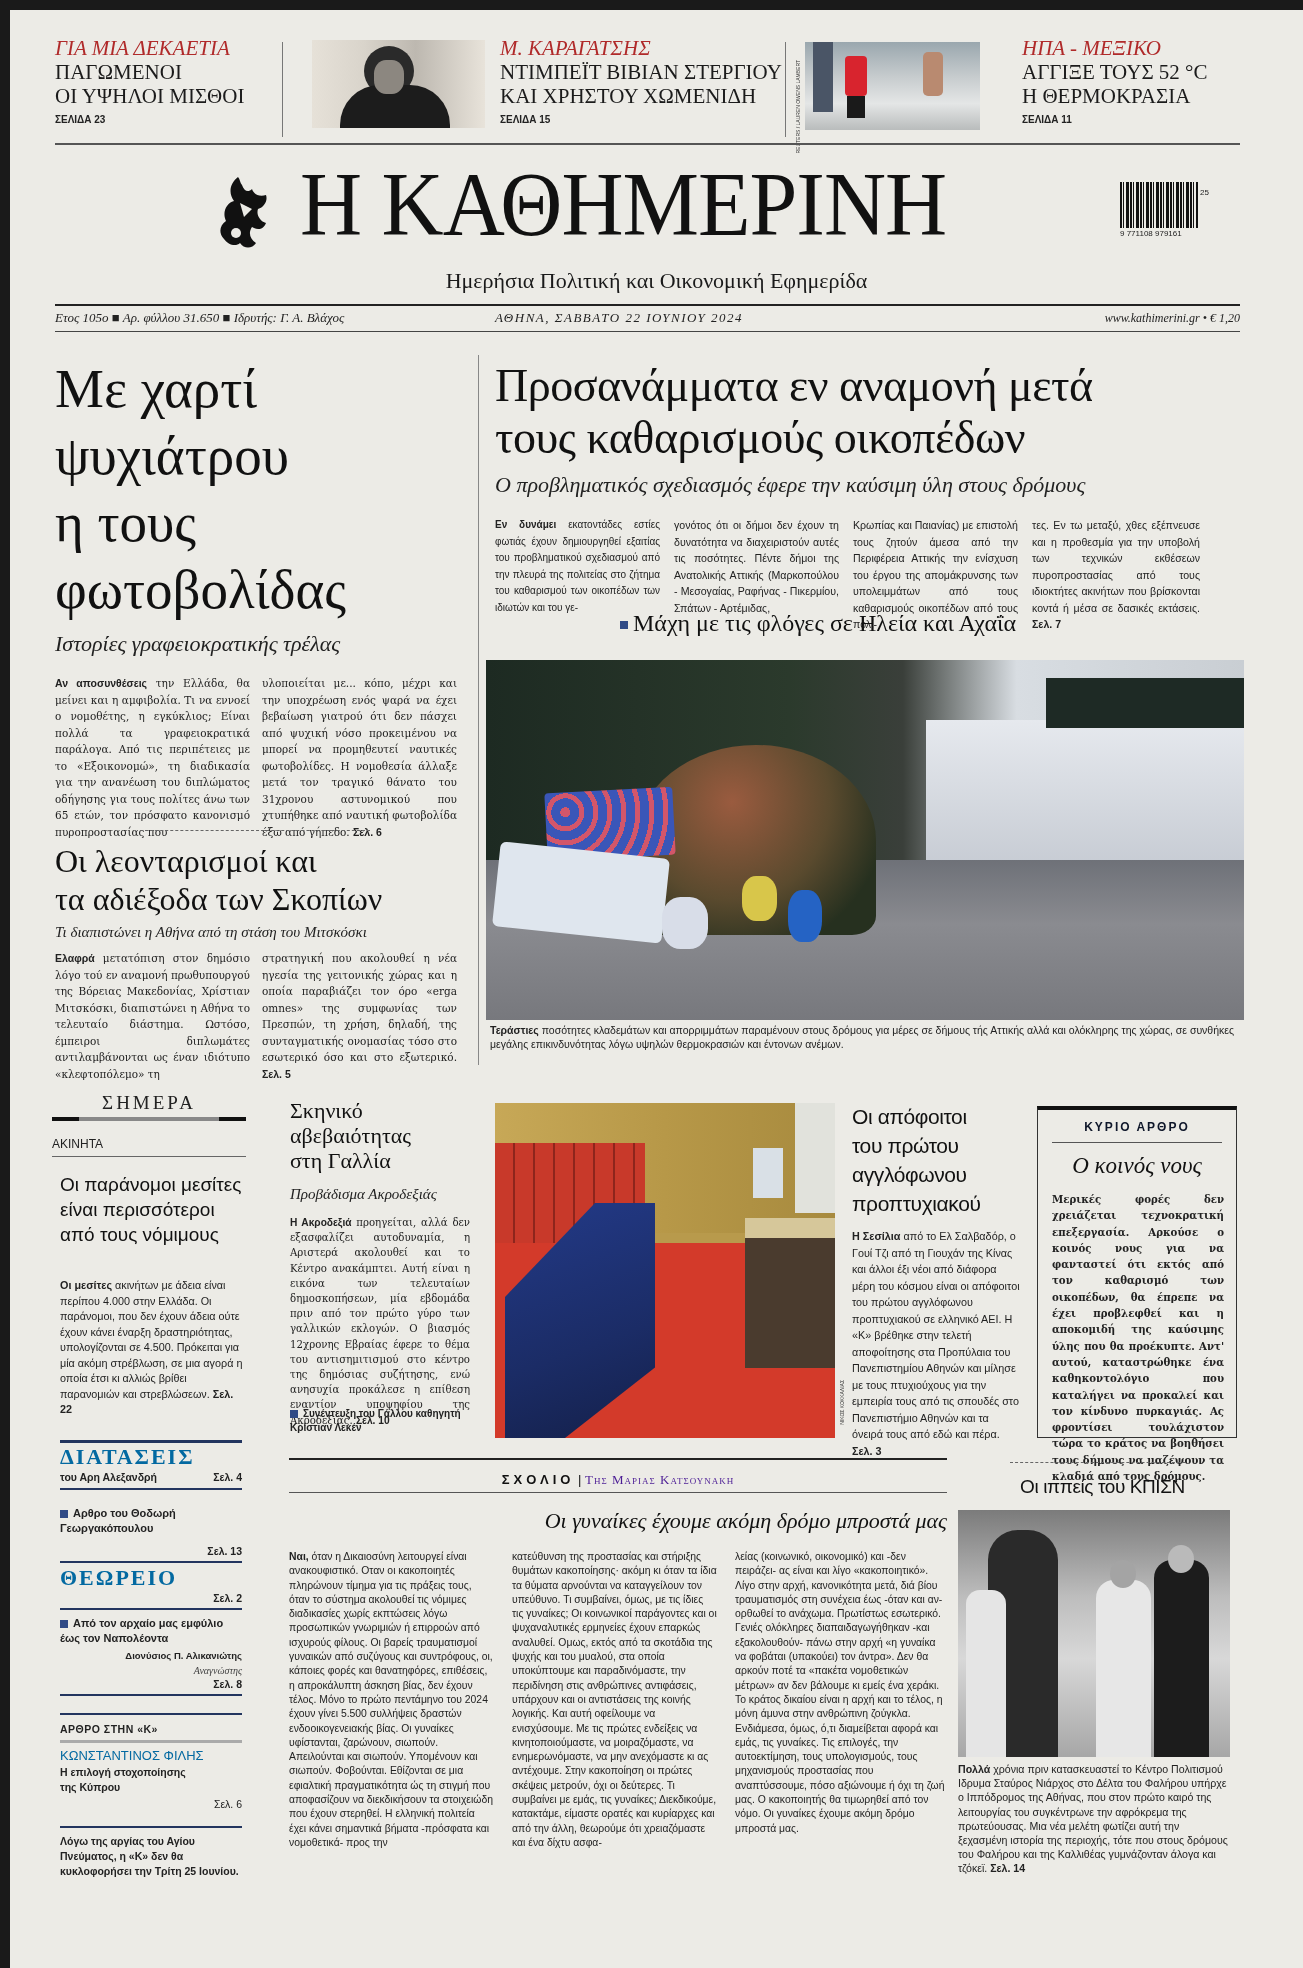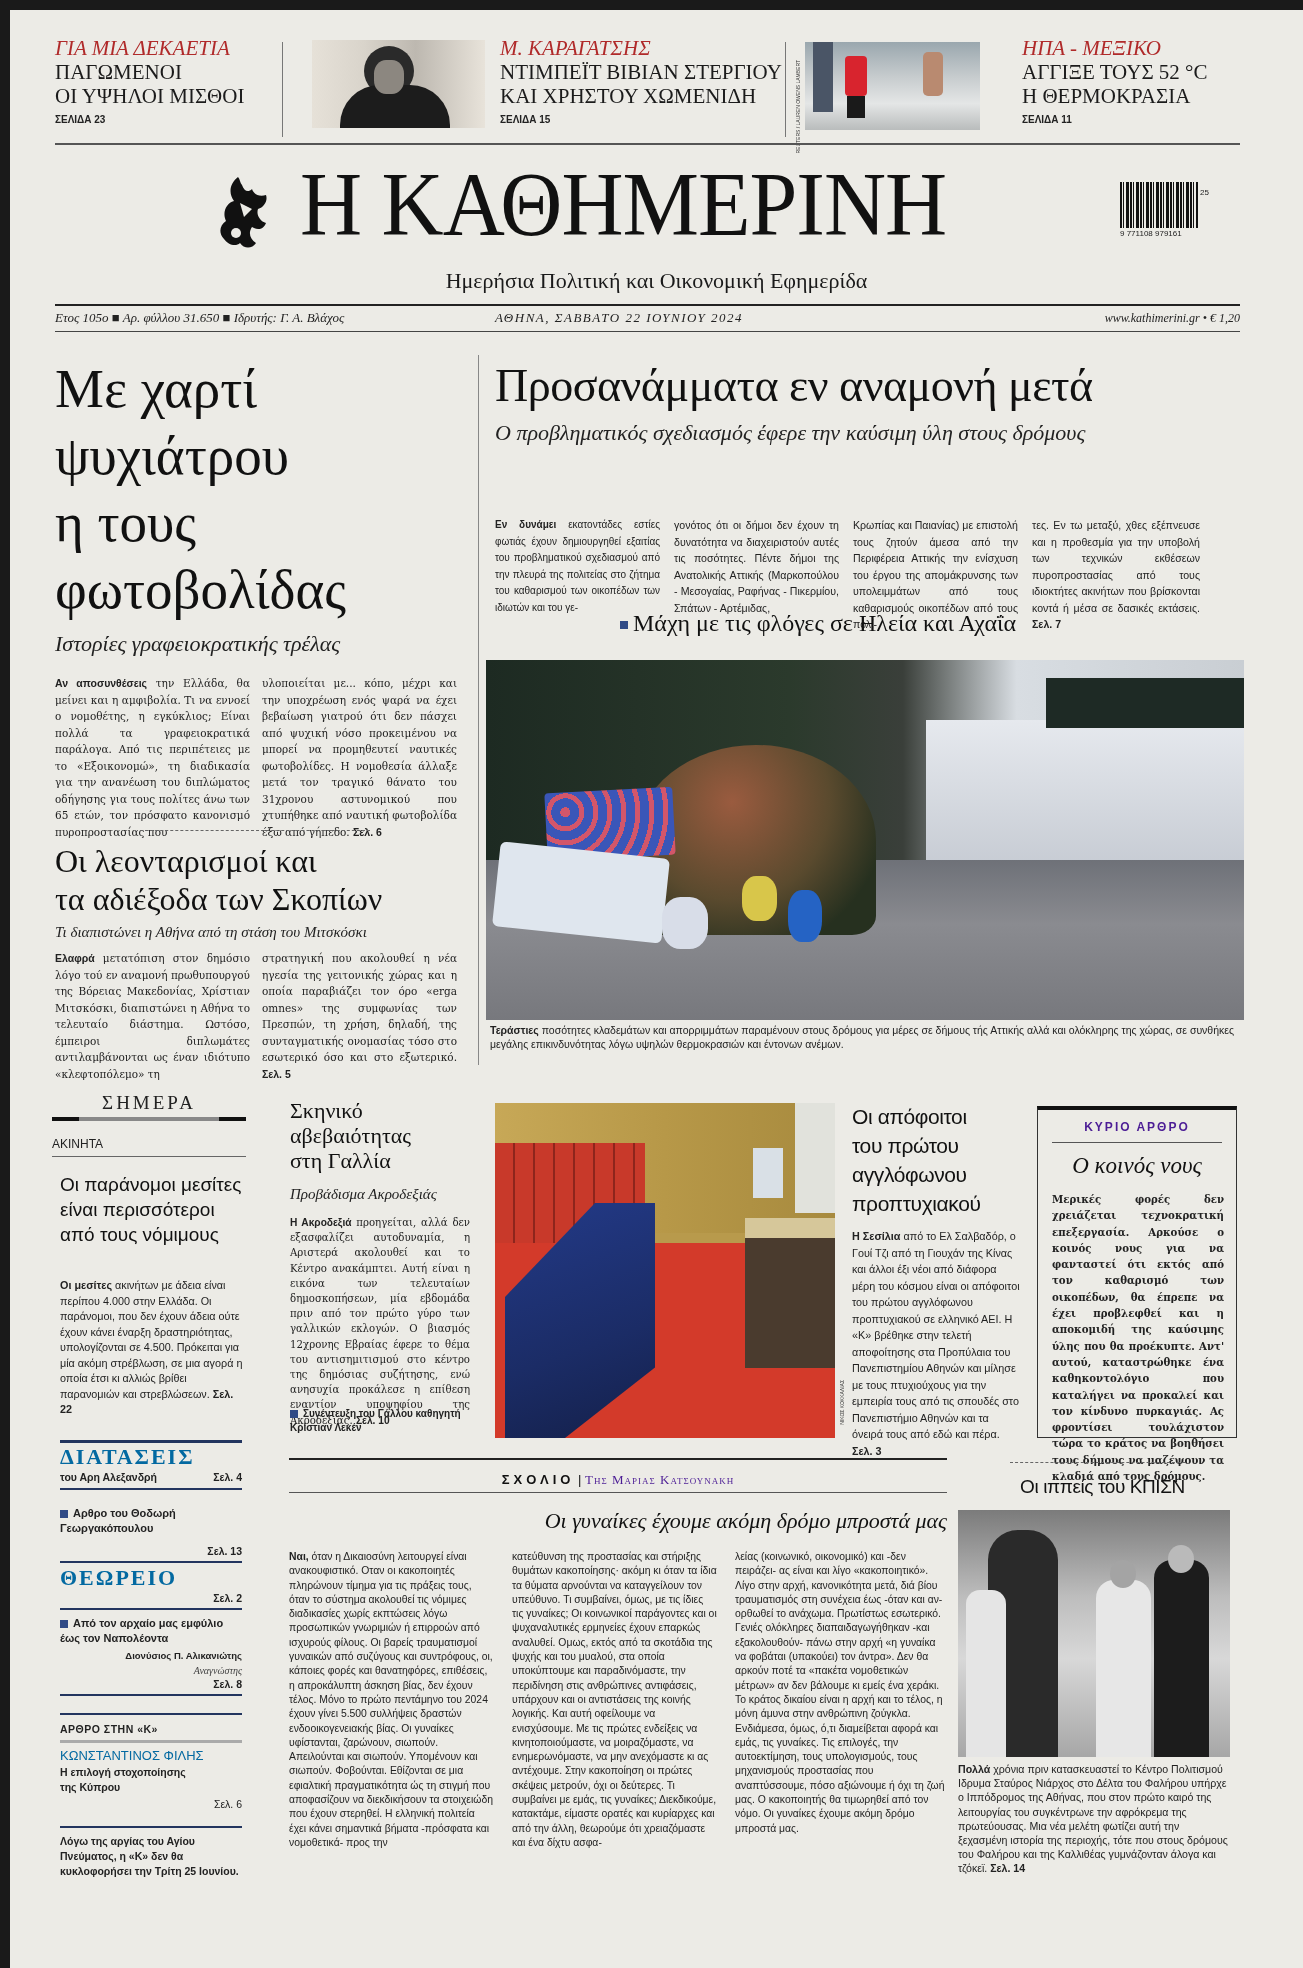--- a/index.html
+++ b/index.html
@@ -111,20 +111,21 @@
     <div class="serif" style="font-size:15px;font-style:italic;margin-top:6px;color:#222;">Τι διαπιστώνει η Αθήνα από τη στάση του Μιτσκόσκι</div>
   </div>
   <div class="abs body-serif" style="left:45px;top:940px;width:195px;"><span class="lead sans">Ελαφρά</span><span> μετατόπιση στον δημόσιο λόγο τού εν αναμονή πρωθυπουργού της Βόρειας Μακεδονίας, Χρίστιαν Μιτσκόσκι, διαπιστώνει η Αθήνα το τελευταίο διάστημα. Ωστόσο, έμπειροι διπλωμάτες αντιλαμβάνονται ως έναν ιδιότυπο «κλεφτοπόλεμο» τη</span></div>
   <div class="abs body-serif" style="left:252px;top:940px;width:195px;"><span>στρατηγική που ακολουθεί η νέα ηγεσία της γειτονικής χώρας και η οποία παραβιάζει τον όρο «erga omnes» της συμφωνίας των Πρεσπών, τη χρήση, δηλαδή, της συνταγματικής ονομασίας τόσο στο εσωτερικό όσο και στο εξωτερικό.</span> <span class="sel sans">Σελ. 5</span></div>
 
   <div class="rule" style="left:468px;top:345px;width:1px;height:710px;background:#888;"></div>
 
   <div class="abs" style="left:485px;top:350px;width:760px;">
     <div class="cond" style="font-size:46px;line-height:52px;color:#111;font-family:'Liberation Serif',serif;letter-spacing:-0.5px;">
       <div>Προσανάμματα εν αναμονή μετά</div>
+      <div>τους καθαρισμούς οικοπέδων</div>
     </div>
     <div class="serif" style="font-size:22px;font-style:italic;margin-top:8px;color:#222;">Ο προβληματικός σχεδιασμός έφερε την καύσιμη ύλη στους δρόμους</div>
   </div>
   <div class="abs body-text" style="left:485px;top:507px;width:165px;font-size:10px;"><span class="lead">Εν δυνάμει</span><span> εκατοντάδες εστίες φωτιάς έχουν δημιουργηθεί εξαιτίας του προβληματικού σχεδιασμού από την πλευρά της πολιτείας στο ζήτημα του καθαρισμού των οικοπέδων των ιδιωτών και του γε-</span></div>
   <div class="abs body-text" style="left:664px;top:507px;width:165px;font-size:10.6px;"><span>γονότος ότι οι δήμοι δεν έχουν τη δυνατότητα να διαχειριστούν αυτές τις ποσότητες. Πέντε δήμοι της Ανατολικής Αττικής (Μαρκοπούλου - Μεσογαίας, Ραφήνας - Πικερμίου, Σπάτων - Αρτέμιδας,</span></div>
   <div class="abs body-text" style="left:843px;top:507px;width:165px;font-size:10.6px;"><span>Κρωπίας και Παιανίας) με επιστολή τους ζητούν άμεσα από την Περιφέρεια Αττικής την ενίσχυση του έργου της απομάκρυνσης των υπολειμμάτων από τους καθαρισμούς οικοπέδων από τους πολί-</span></div>
   <div class="abs body-text" style="left:1022px;top:507px;width:168px;font-size:10.6px;"><span>τες. Εν τω μεταξύ, χθες εξέπνευσε και η προθεσμία για την υποβολή των τεχνικών εκθέσεων πυροπροστασίας από τους ιδιοκτήτες ακινήτων που βρίσκονται κοντά ή μέσα σε δασικές εκτάσεις.</span> <span class="sel">Σελ. 7</span></div>
 
   <div class="abs serif" style="left:610px;top:600px;font-size:24px;color:#111;"><span class="bullet"></span><span>Μάχη με τις φλόγες σε Ηλεία και Αχαΐα</span></div>
 
@@ -200,21 +201,21 @@
 
   <div class="abs cond" style="left:842px;top:1092px;width:175px;font-size:21px;line-height:29px;color:#111;">
     <div>Οι απόφοιτοι</div>
     <div>του πρώτου</div>
     <div>αγγλόφωνου</div>
     <div>προπτυχιακού</div>
   </div>
   <div class="abs body-text" style="left:842px;top:1218px;width:170px;font-size:10.8px;line-height:16.5px;text-align:left;"><span class="lead">Η Σεσίλια</span><span> από το Ελ Σαλβαδόρ, ο Γουί Τζι από τη Γιουχάν της Κίνας και άλλοι έξι νέοι από διάφορα μέρη του κόσμου είναι οι απόφοιτοι του πρώτου αγγλόφωνου προπτυχιακού σε ελληνικό ΑΕΙ. Η «Κ» βρέθηκε στην τελετή αποφοίτησης στα Προπύλαια του Πανεπιστημίου Αθηνών και μίλησε με τους πτυχιούχους για την εμπειρία τους από τις σπουδές στο Πανεπιστήμιο Αθηνών και τα όνειρά τους από εδώ και πέρα.</span> <span class="sel">Σελ. 3</span></div>
 
   <div class="abs" style="left:1027px;top:1096px;width:200px;height:332px;border:1px solid #333;border-top:4px solid #111;">
-    <div class="sans" style="text-align:center;font-size:12px;font-weight:bold;letter-spacing:2px;margin-top:10px;color:#4c1d95;">ΚΥΡΙΟ ΑΡΘΡΟ</div>
+    <div class="sans" style="text-align:center;font-size:12px;font-weight:bold;letter-spacing:2px;margin-top:10px;color:#0f172a;">ΚΥΡΙΟ ΑΡΘΡΟ</div>
     <div style="height:1px;background:#555;margin:8px 14px 0 14px;"></div>
     <div class="serif" style="text-align:center;font-size:23px;font-style:italic;margin-top:10px;color:#111;">Ο κοινός νους</div>
     <div class="body-serif" style="margin:12px 12px 0 14px;font-size:10.2px;line-height:16.3px;font-weight:bold;color:#222;">Μερικές φορές δεν χρειάζεται τεχνοκρατική επεξεργασία. Αρκούσε ο κοινός νους για να φανταστεί ότι εκτός από τον καθαρισμό των οικοπέδων, θα έπρεπε να έχει προβλεφθεί και η αποκομιδή της καύσιμης ύλης που θα προέκυπτε. Αντ' αυτού, καταστρώθηκε ένα καθηκοντολόγιο που καταλήγει να προκαλεί και τον κίνδυνο πυρκαγιάς. Ας φροντίσει τουλάχιστον τώρα το κράτος να βοηθήσει τους δήμους να μαζέψουν τα κλαδιά από τους δρόμους.</div>
   </div>
 
   <div class="rule" style="left:279px;top:1448px;width:658px;height:2px;"></div>
   <div class="abs" style="left:279px;top:1460px;width:658px;text-align:center;">
     <span class="sans" style="font-size:13px;font-weight:bold;letter-spacing:4px;color:#111;">ΣΧΟΛΙΟ</span><span class="sans" style="font-size:13px;color:#111;"> | </span><span class="serif" style="font-size:13px;font-variant:small-caps;letter-spacing:1px;color:#4c1d95;">Της Μαριας Κατσουνακη</span>
   </div>
   <div class="rule" style="left:279px;top:1482px;width:658px;height:1px;background:#555;"></div>

